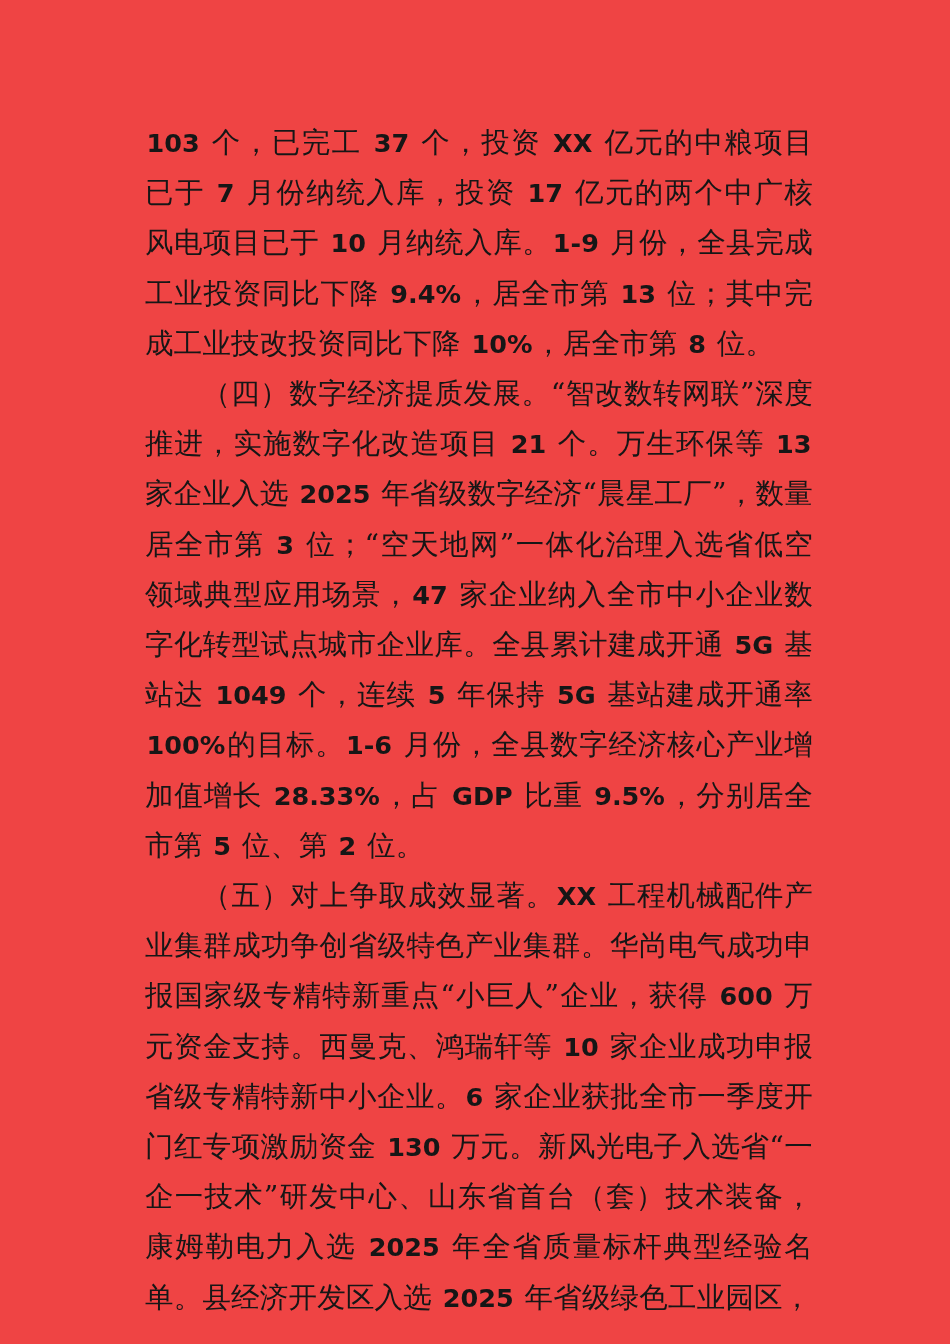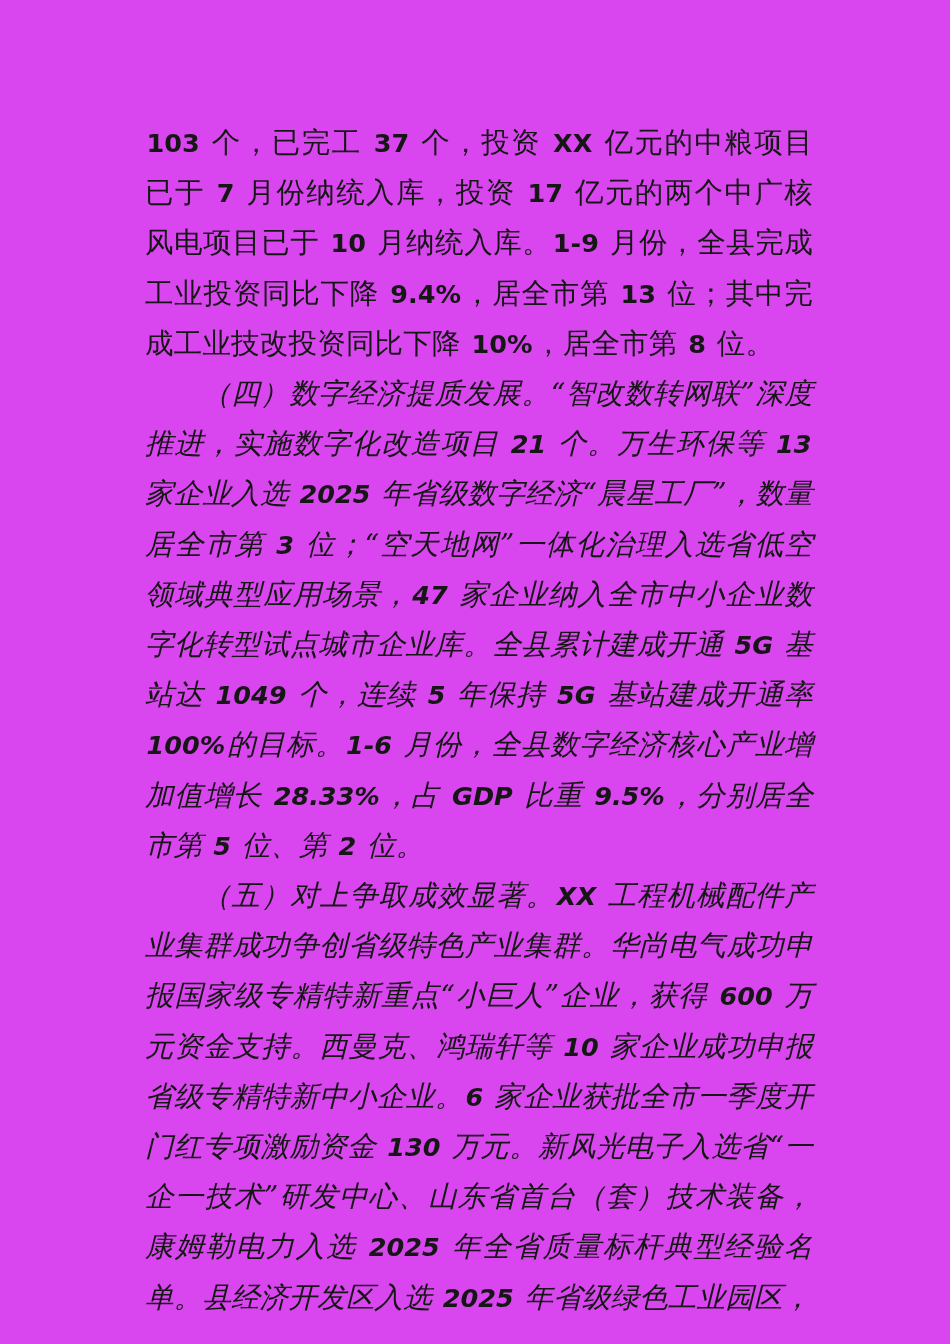--- a/index.html
+++ b/index.html
@@ -12,21 +12,21 @@
     width: 950px;
     height: 1344px;
     overflow: hidden;
     font-family: "DejaVu Serif", serif;
   }
 
   #page {
     position: relative;
     width: 950px;
     height: 1344px;
-    background: #d946ef;
+    background: #ef4444;
     box-sizing: border-box;
   }
 
   #text-body {
     position: absolute;
     left: 145px;
     top: 118px;
     width: 668px;
   }
 
@@ -40,21 +40,20 @@
     text-align: justify;
     text-justify: inter-character;
     text-align-last: left;
     letter-spacing: 0.2px;
     word-break: break-all;
     -webkit-font-smoothing: antialiased;
   }
 
   p.indent {
     text-indent: 2em;
-    font-style: italic;
   }
 
   
   .num {
     font-family: "DejaVu Sans", "Liberation Sans", sans-serif;
     font-weight: 700;
     font-size: 25.5px;
     letter-spacing: 0px;
     padding: 0 1.5px;
   }

